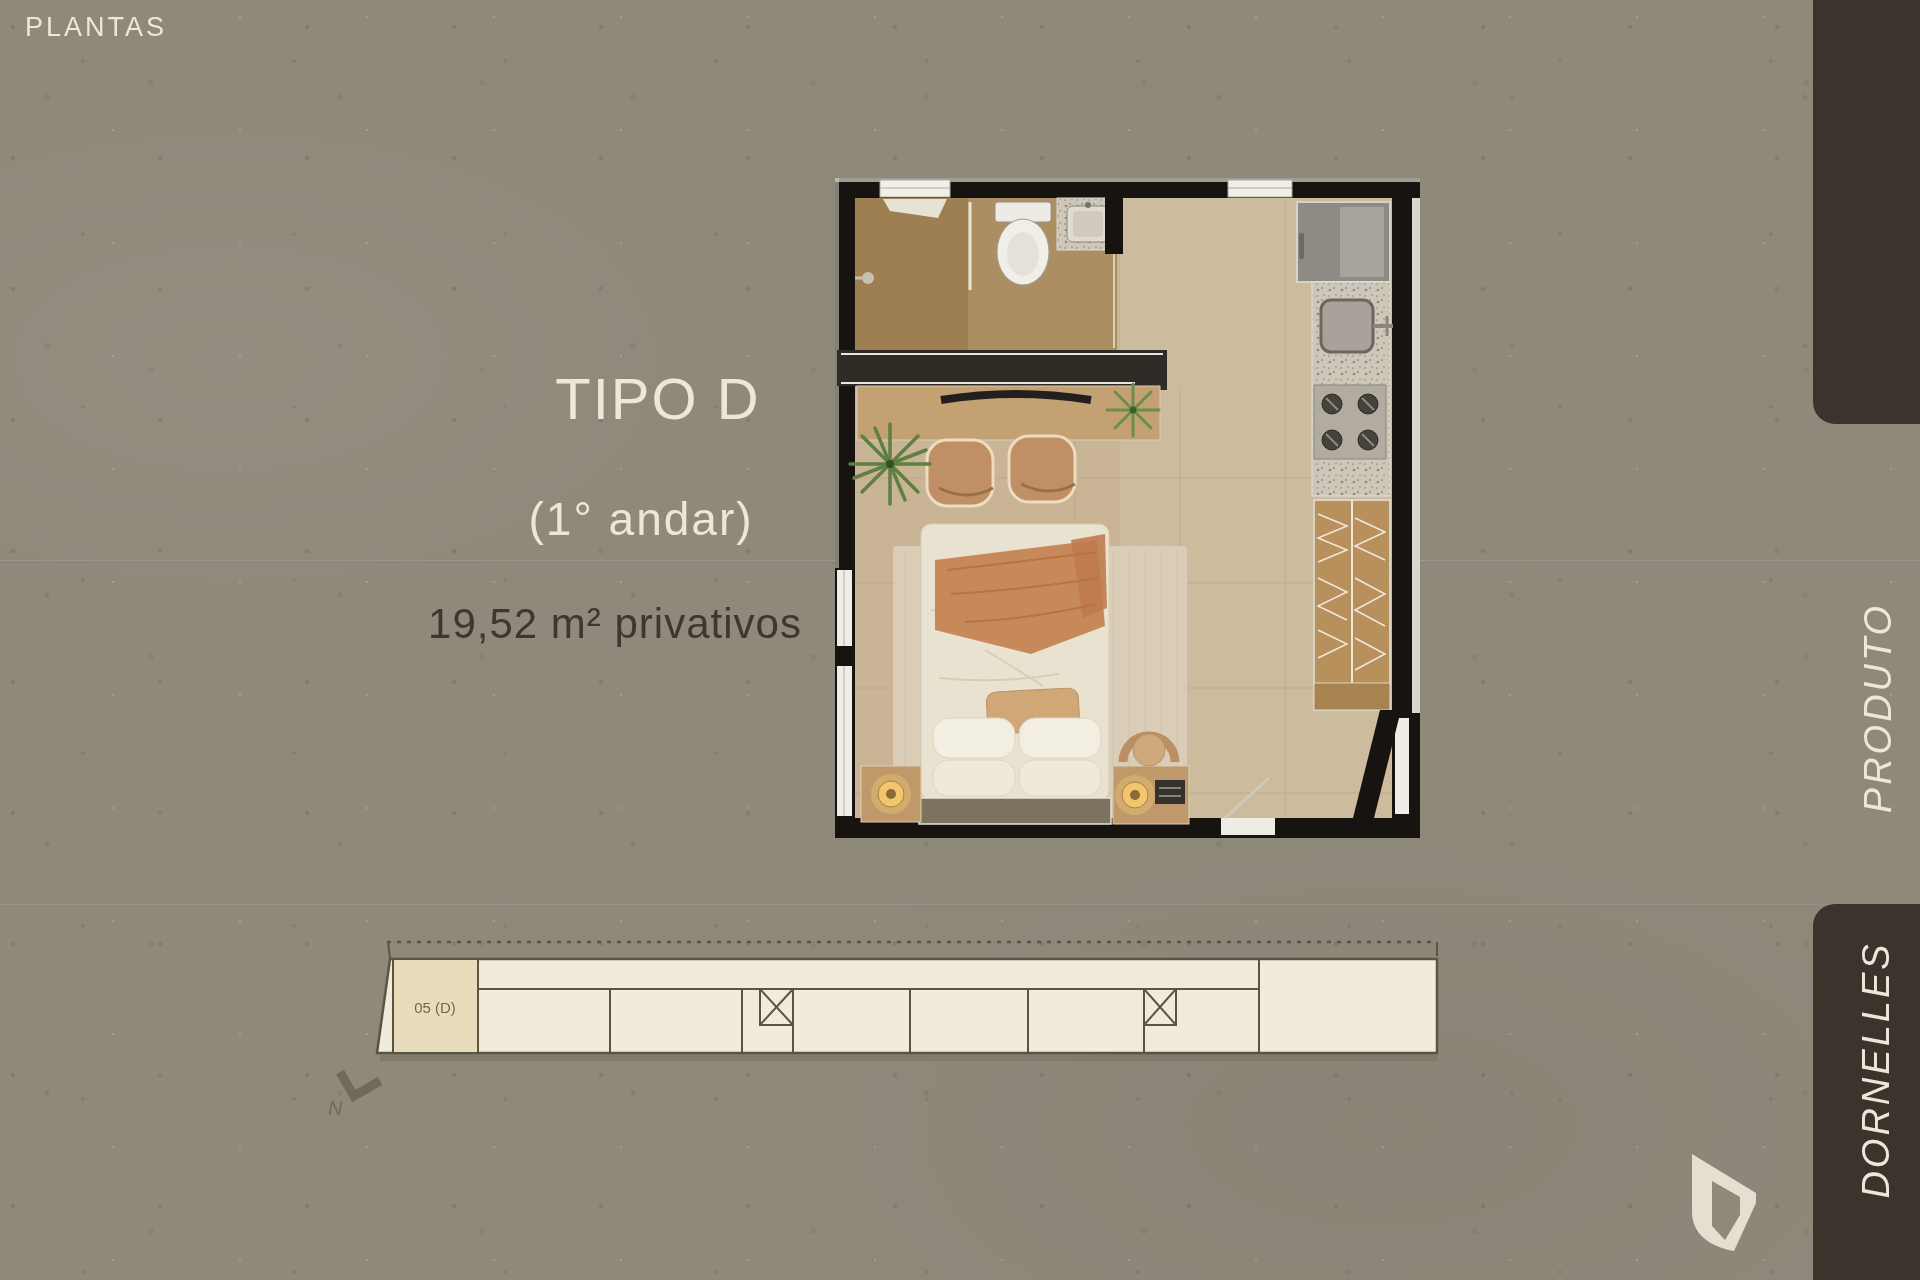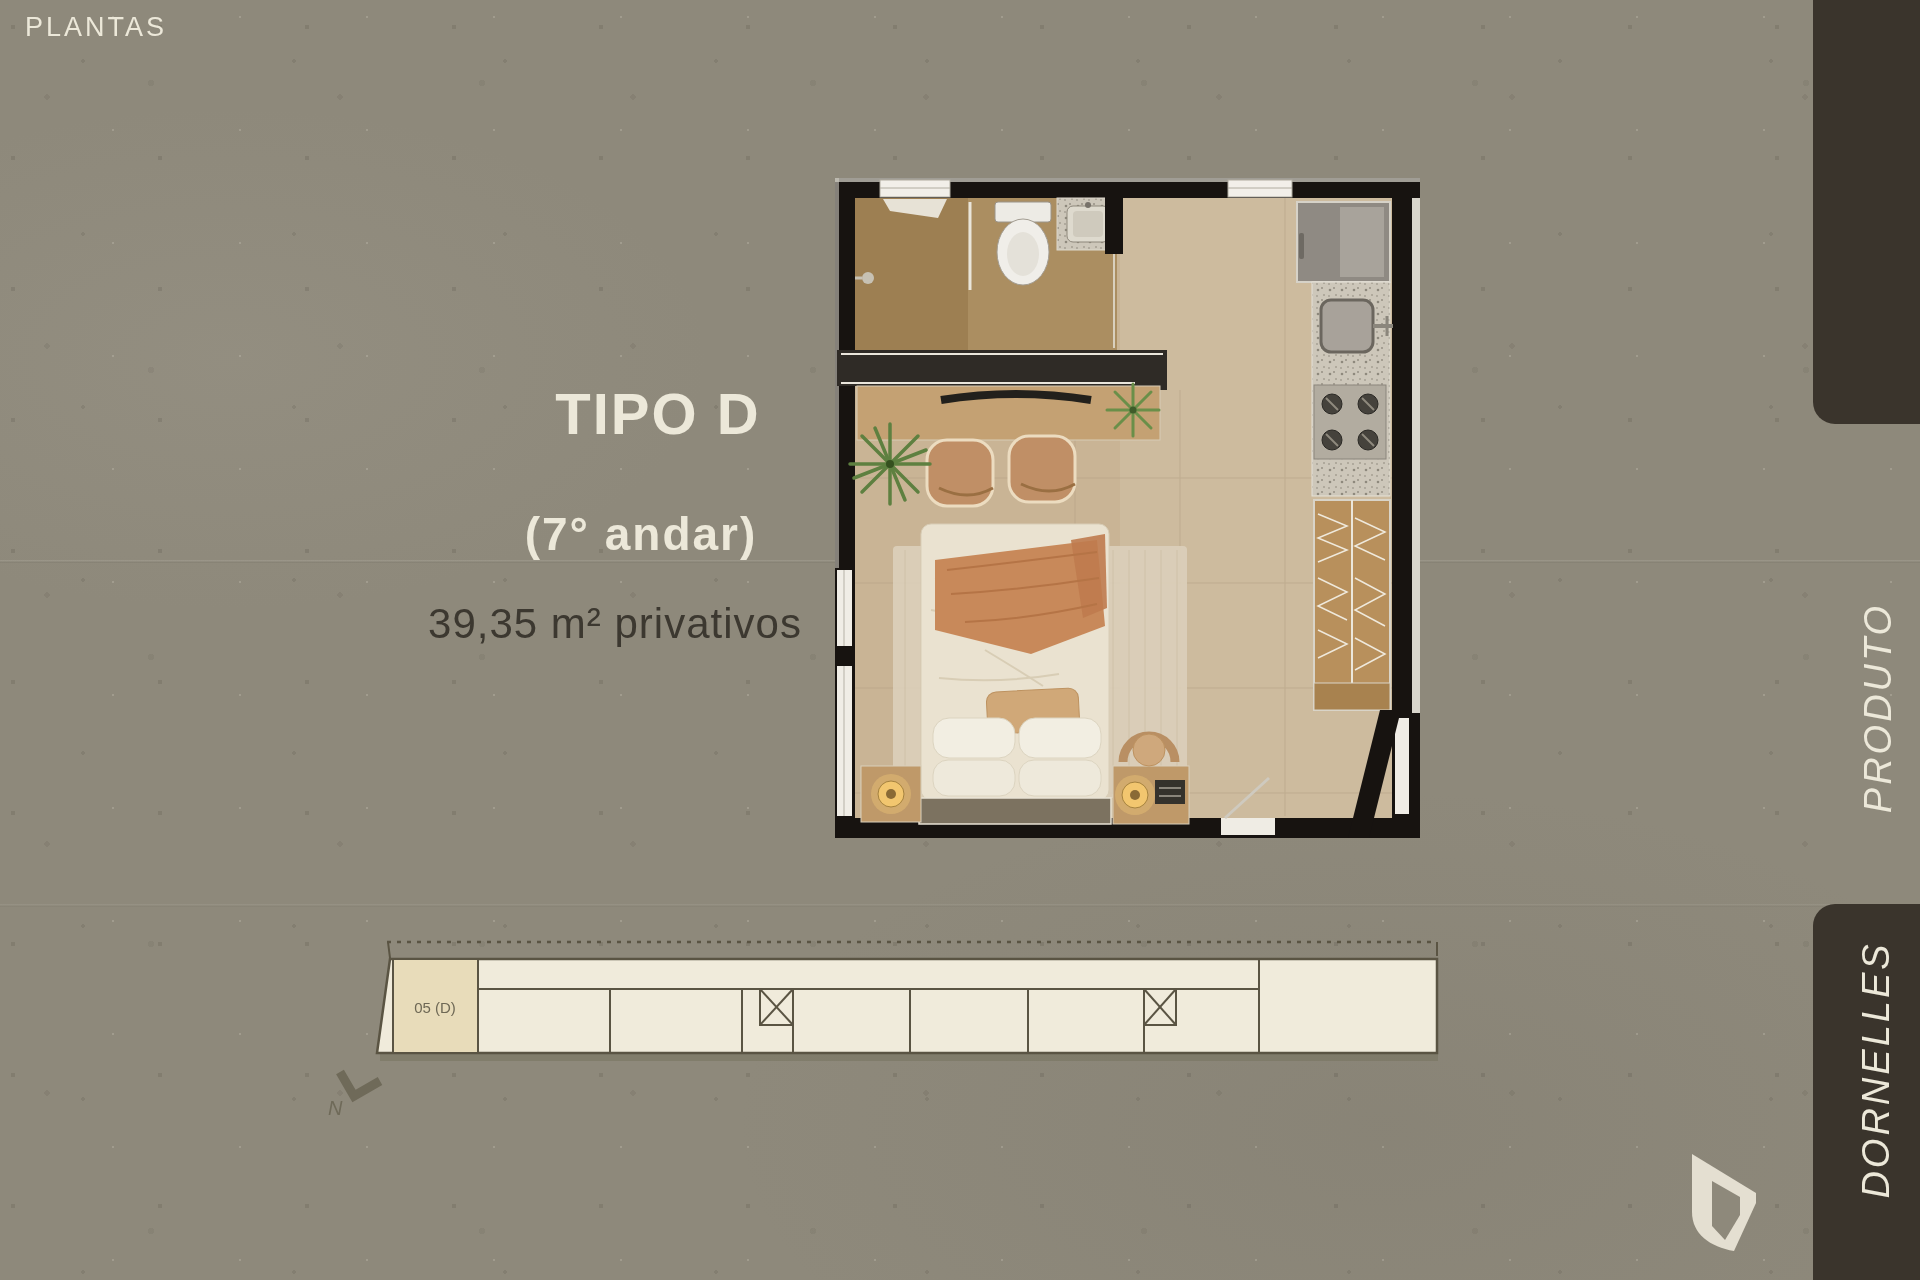--- a/index.html
+++ b/index.html
@@ -18,21 +18,21 @@
       radial-gradient(circle 1.6px at 83px 61px, rgba(70,65,55,.16) 99%, transparent 100%),
       radial-gradient(circle 2.8px at 47px 97px, rgba(70,65,55,.13) 99%, transparent 100%),
       radial-gradient(circle 1.2px at 113px 17px, rgba(242,238,226,.22) 99%, transparent 100%),
       radial-gradient(circle 3.4px at 151px 83px, rgba(70,65,55,.10) 99%, transparent 100%);
     background-size:147px 131px,211px 173px,293px 249px,127px 113px,331px 287px;
   }
   .seam{position:absolute;left:0;width:100%;height:3px;opacity:.45;pointer-events:none;
     background:linear-gradient(rgba(245,242,232,.35),rgba(40,36,28,.25));}
   .txt{position:absolute;color:#ece8d9;white-space:nowrap;}
   .center{transform:translateX(-50%);}
-  .title-line{letter-spacing:2px;font-weight:700;margin-top:15px;}
+  .title-line{letter-spacing:2px;font-weight:400;}
   .dark{color:#3c3830;}
   .side-label{
     position:absolute;color:#ece8d9;font-style:italic;font-weight:400;
     font-size:38px;letter-spacing:3px;white-space:nowrap;
     transform:translate(-50%,-50%) rotate(-90deg);
   }
   .rail{position:absolute;right:0;width:107px;background:#3a342c;}
   .rail-top{top:0;height:424px;border-bottom-left-radius:22px;}
   .rail-bottom{top:904px;height:376px;border-top-left-radius:22px;}
   svg text{font-family:"Liberation Sans","DejaVu Sans",sans-serif;}
@@ -42,22 +42,22 @@
 
 <div id="stage">
 
   <div class="speckles"></div>
   <div class="seam" style="top:560px"></div>
   <div class="seam" style="top:904px;opacity:.3"></div>
 
   <div class="txt" style="left:25px;top:12px;font-size:27px;letter-spacing:3px;">PLANTAS</div>
 
   <div class="txt center title-line" style="left:658px;top:365px;font-size:58px;">TIPO D</div>
-  <div class="txt center title-line" style="left:641px;top:492px;font-size:46px;">(7° andar)</div>
-  <div class="txt center dark" style="left:615px;top:600px;font-size:42px;letter-spacing:1px;">39,35 m² privativos</div>
+  <div class="txt center title-line" style="left:641px;top:492px;font-size:46px;">(1° andar)</div>
+  <div class="txt center dark" style="left:615px;top:600px;font-size:42px;letter-spacing:1px;">19,52 m² privativos</div>
 
   <svg style="position:absolute;left:835px;top:178px;" width="585" height="660" viewBox="0 0 585 660">
     <defs>
       <pattern id="terr" width="12" height="12" patternUnits="userSpaceOnUse">
         <rect width="12" height="12" fill="#cdc7ba"></rect>
         <circle cx="3" cy="4" r="1.3" fill="#8e897d"></circle>
         <circle cx="9" cy="9" r="1.0" fill="#a59f92"></circle>
         <circle cx="7" cy="2" r="0.8" fill="#6f6a5f"></circle>
         <circle cx="2" cy="10" r="0.7" fill="#7d786c"></circle>
       </pattern>

